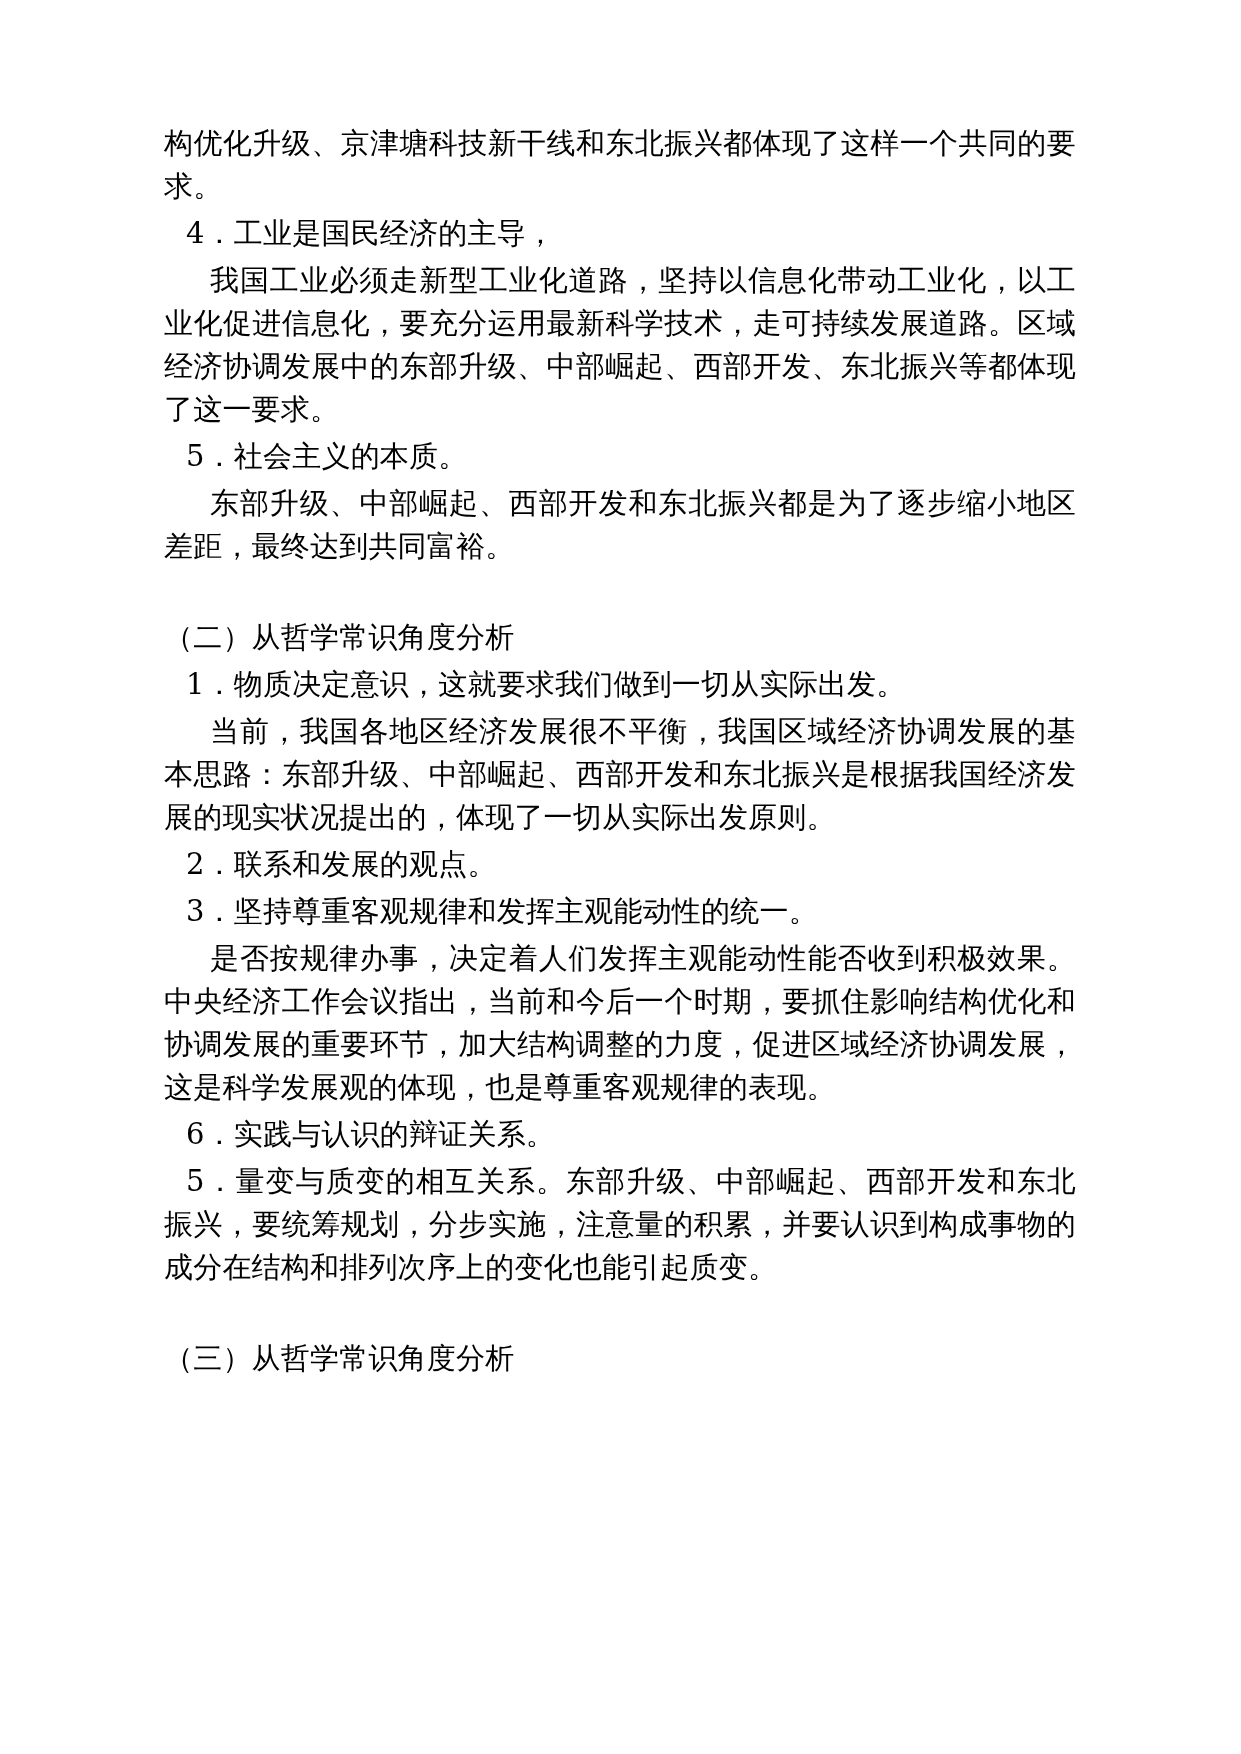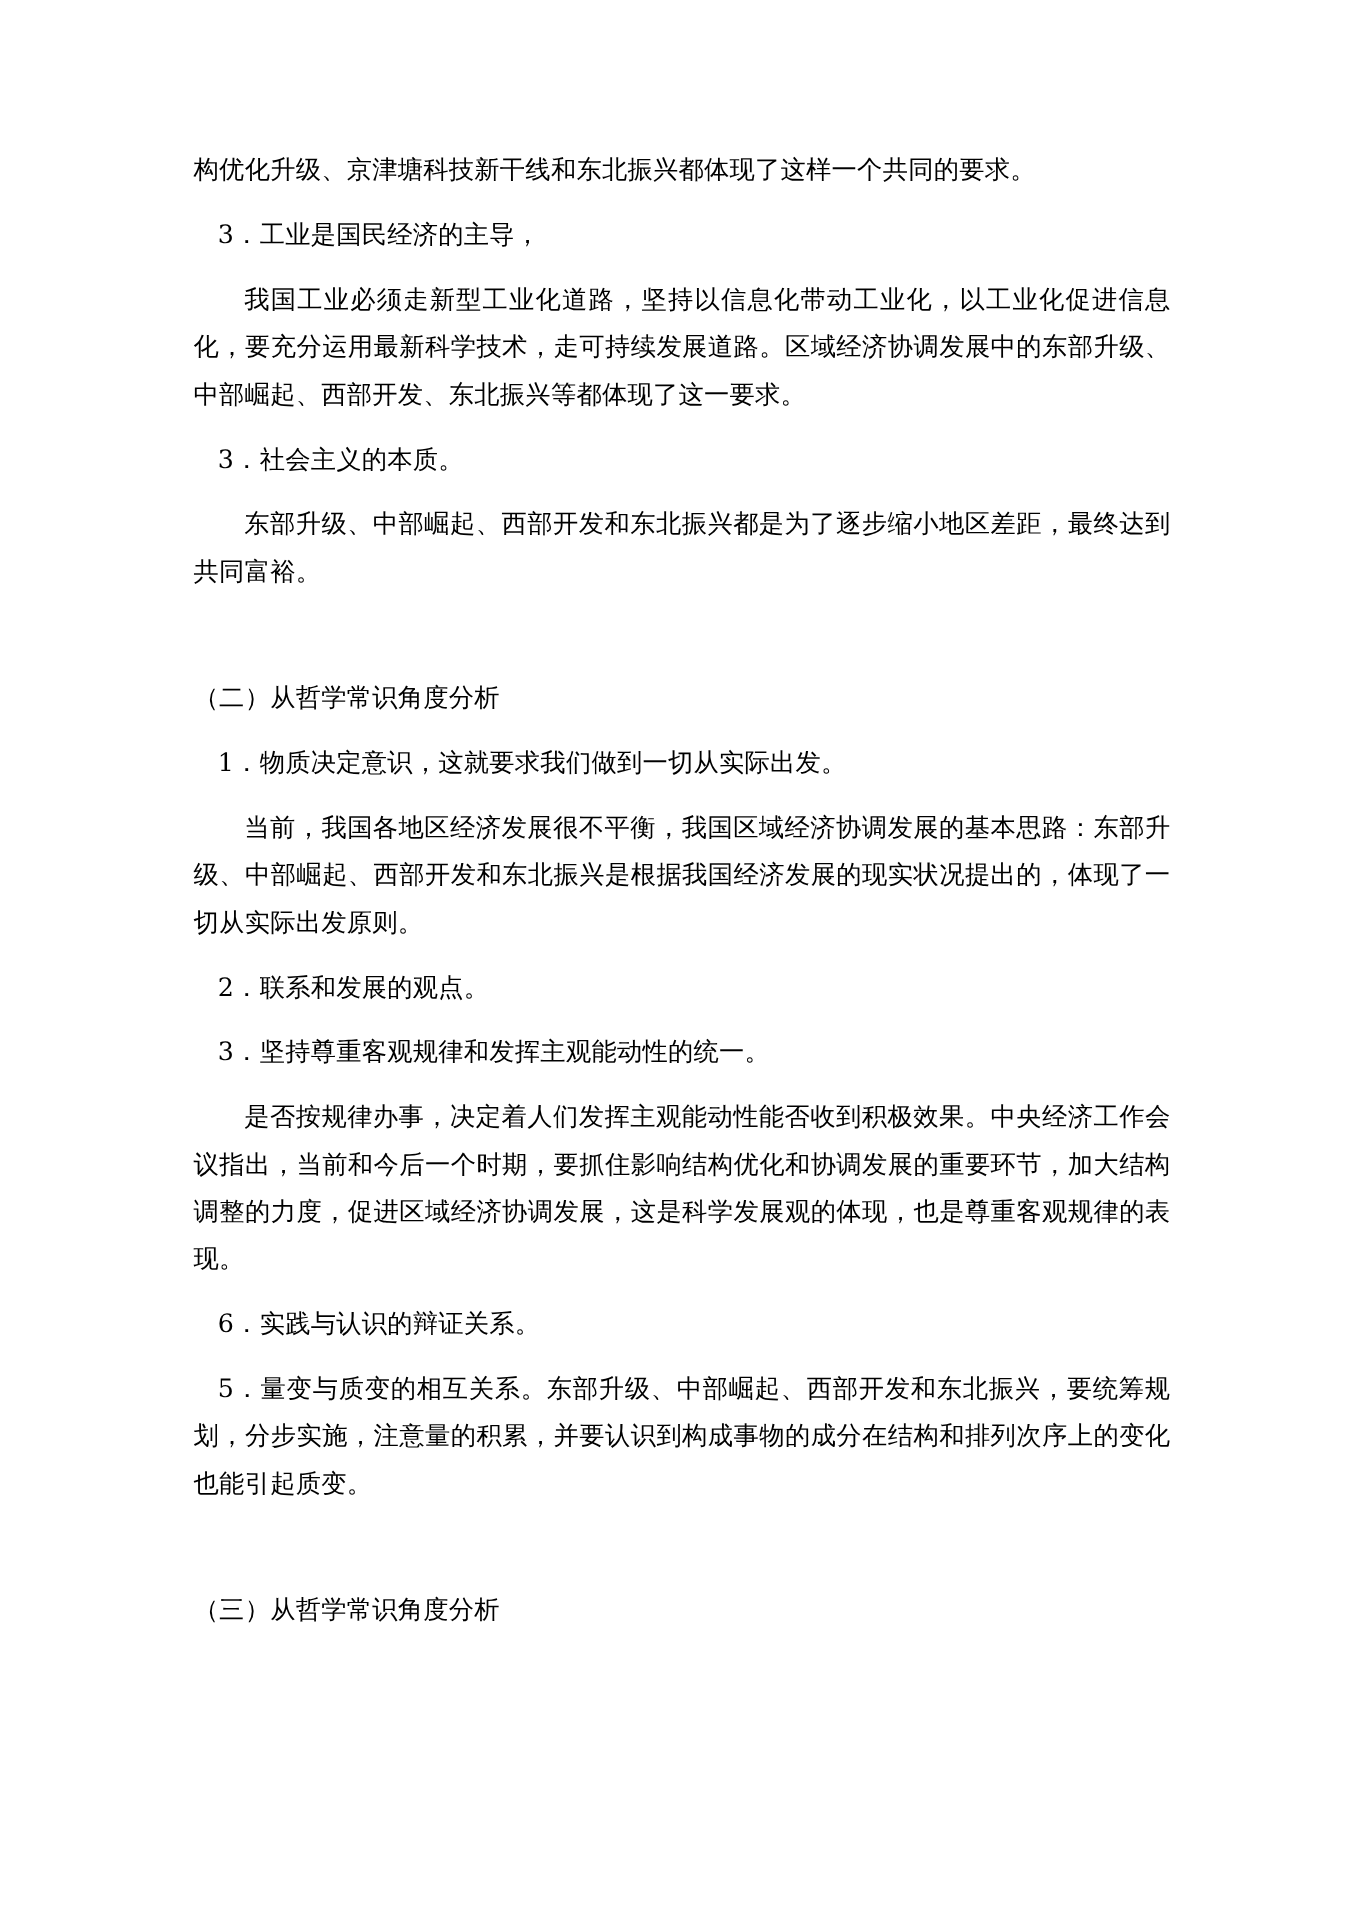--- a/index.html
+++ b/index.html
@@ -18,22 +18,22 @@
     width: 1241px;
     height: 1754px;
     box-sizing: border-box;
     padding: 118px 160px 80px 160px;
     background: #ffffff;
   }
   .doc-body {
     width: 920px;
   }
   p {
-    margin: 16px;
-    font-size: 23px;
+    margin: 4px;
+    font-size: 29px;
     line-height: 43px;
     text-align: justify;
     text-justify: inter-ideograph;
     letter-spacing: 0.2px;
     color: #000;
   }
   p.cont {
     text-indent: 0;
   }
   p.indent1 {
@@ -47,23 +47,23 @@
   }
   .spacer-lg { height: 40px; }
 </style>
 </head>
 <body>
 
 <div class="page">
   <div class="doc-body">
 
     <p class="cont">构优化升级、京津塘科技新干线和东北振兴都体现了这样一个共同的要求。</p>
-    <p class="indent1">3．工业是国民经济的主导，</p>
+    <p class="indent1">4．工业是国民经济的主导，</p>
     <p class="indent2">我国工业必须走新型工业化道路，坚持以信息化带动工业化，以工业化促进信息化，要充分运用最新科学技术，走可持续发展道路。区域经济协调发展中的东部升级、中部崛起、西部开发、东北振兴等都体现了这一要求。</p>
-    <p class="indent1">3．社会主义的本质。</p>
+    <p class="indent1">5．社会主义的本质。</p>
     <p class="indent2">东部升级、中部崛起、西部开发和东北振兴都是为了逐步缩小地区差距，最终达到共同富裕。</p>
 
     <div class="spacer-lg"></div>
 
     <p class="heading">（二）从哲学常识角度分析</p>
     <p class="indent1">1．物质决定意识，这就要求我们做到一切从实际出发。</p>
     <p class="indent2">当前，我国各地区经济发展很不平衡，我国区域经济协调发展的基本思路：东部升级、中部崛起、西部开发和东北振兴是根据我国经济发展的现实状况提出的，体现了一切从实际出发原则。</p>
     <p class="indent1">2．联系和发展的观点。</p>
     <p class="indent1">3．坚持尊重客观规律和发挥主观能动性的统一。</p>
     <p class="indent2">是否按规律办事，决定着人们发挥主观能动性能否收到积极效果。中央经济工作会议指出，当前和今后一个时期，要抓住影响结构优化和协调发展的重要环节，加大结构调整的力度，促进区域经济协调发展，这是科学发展观的体现，也是尊重客观规律的表现。</p>

